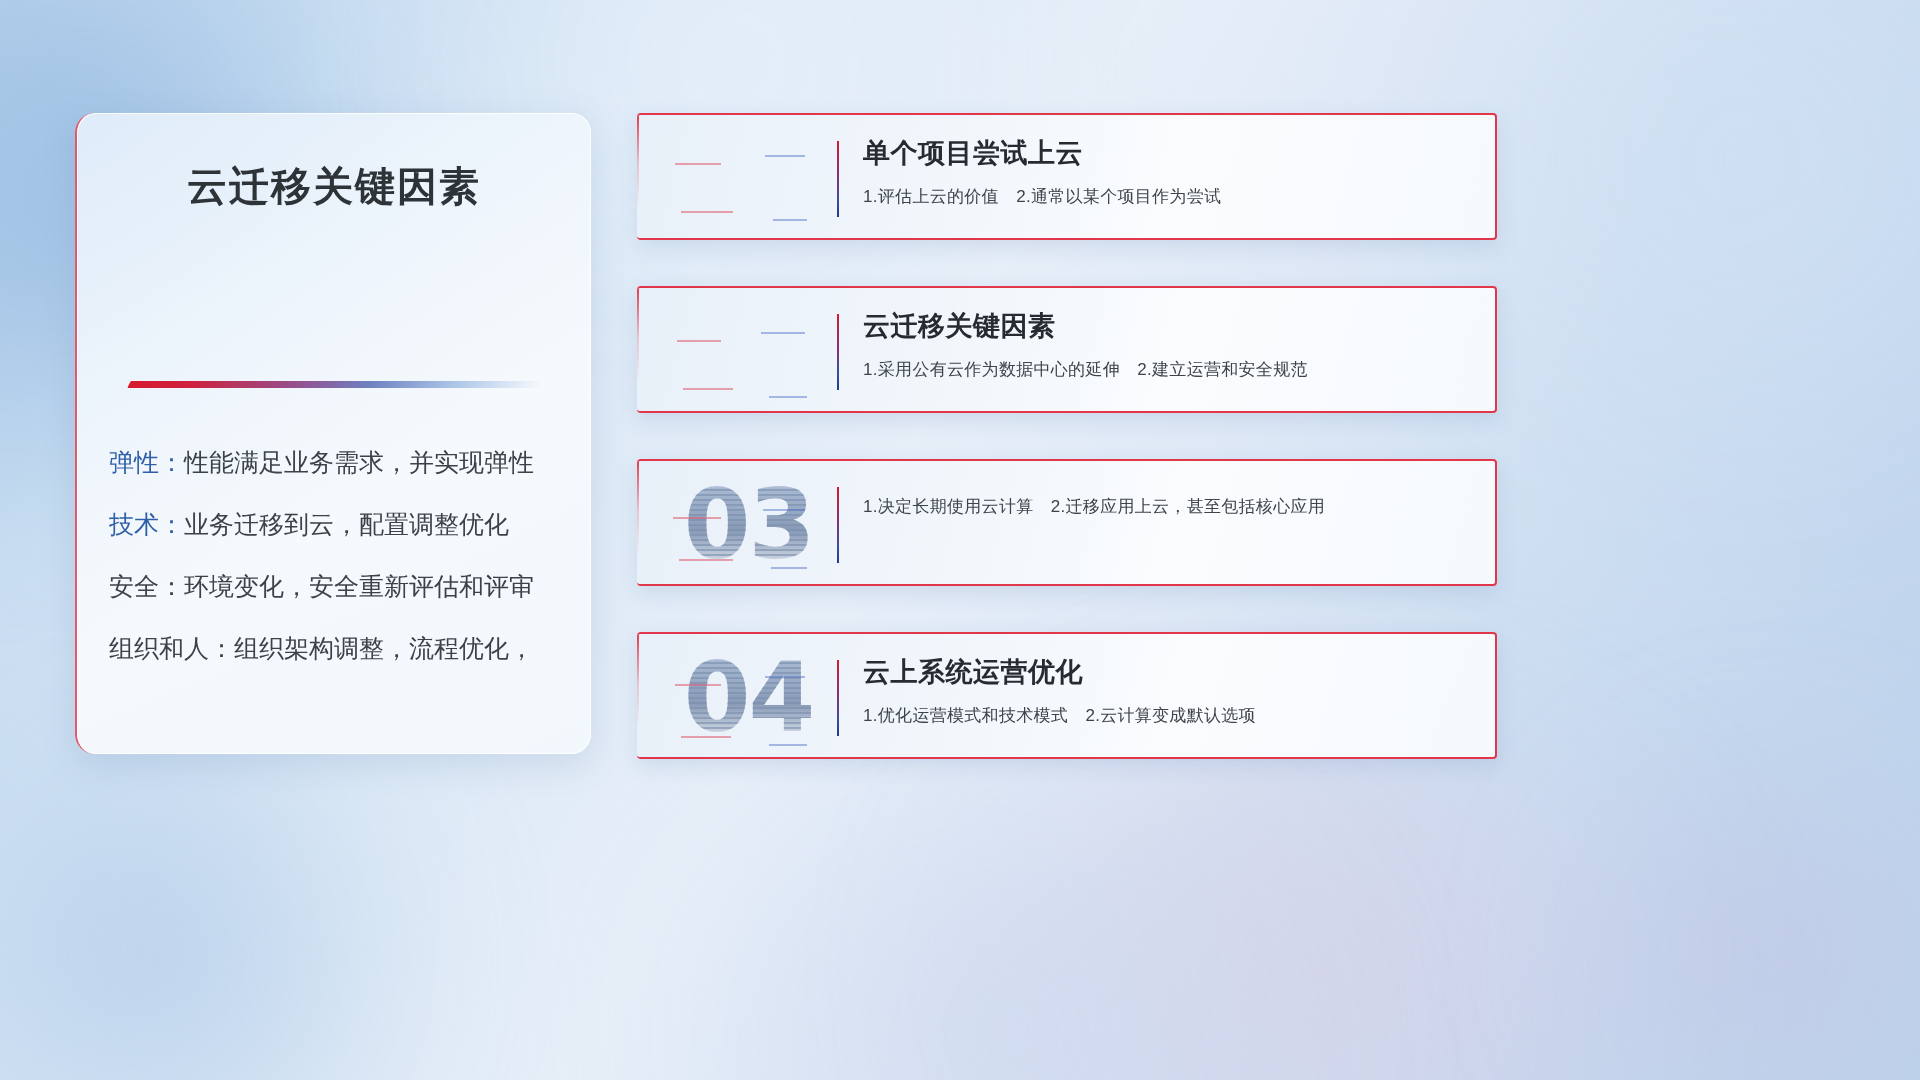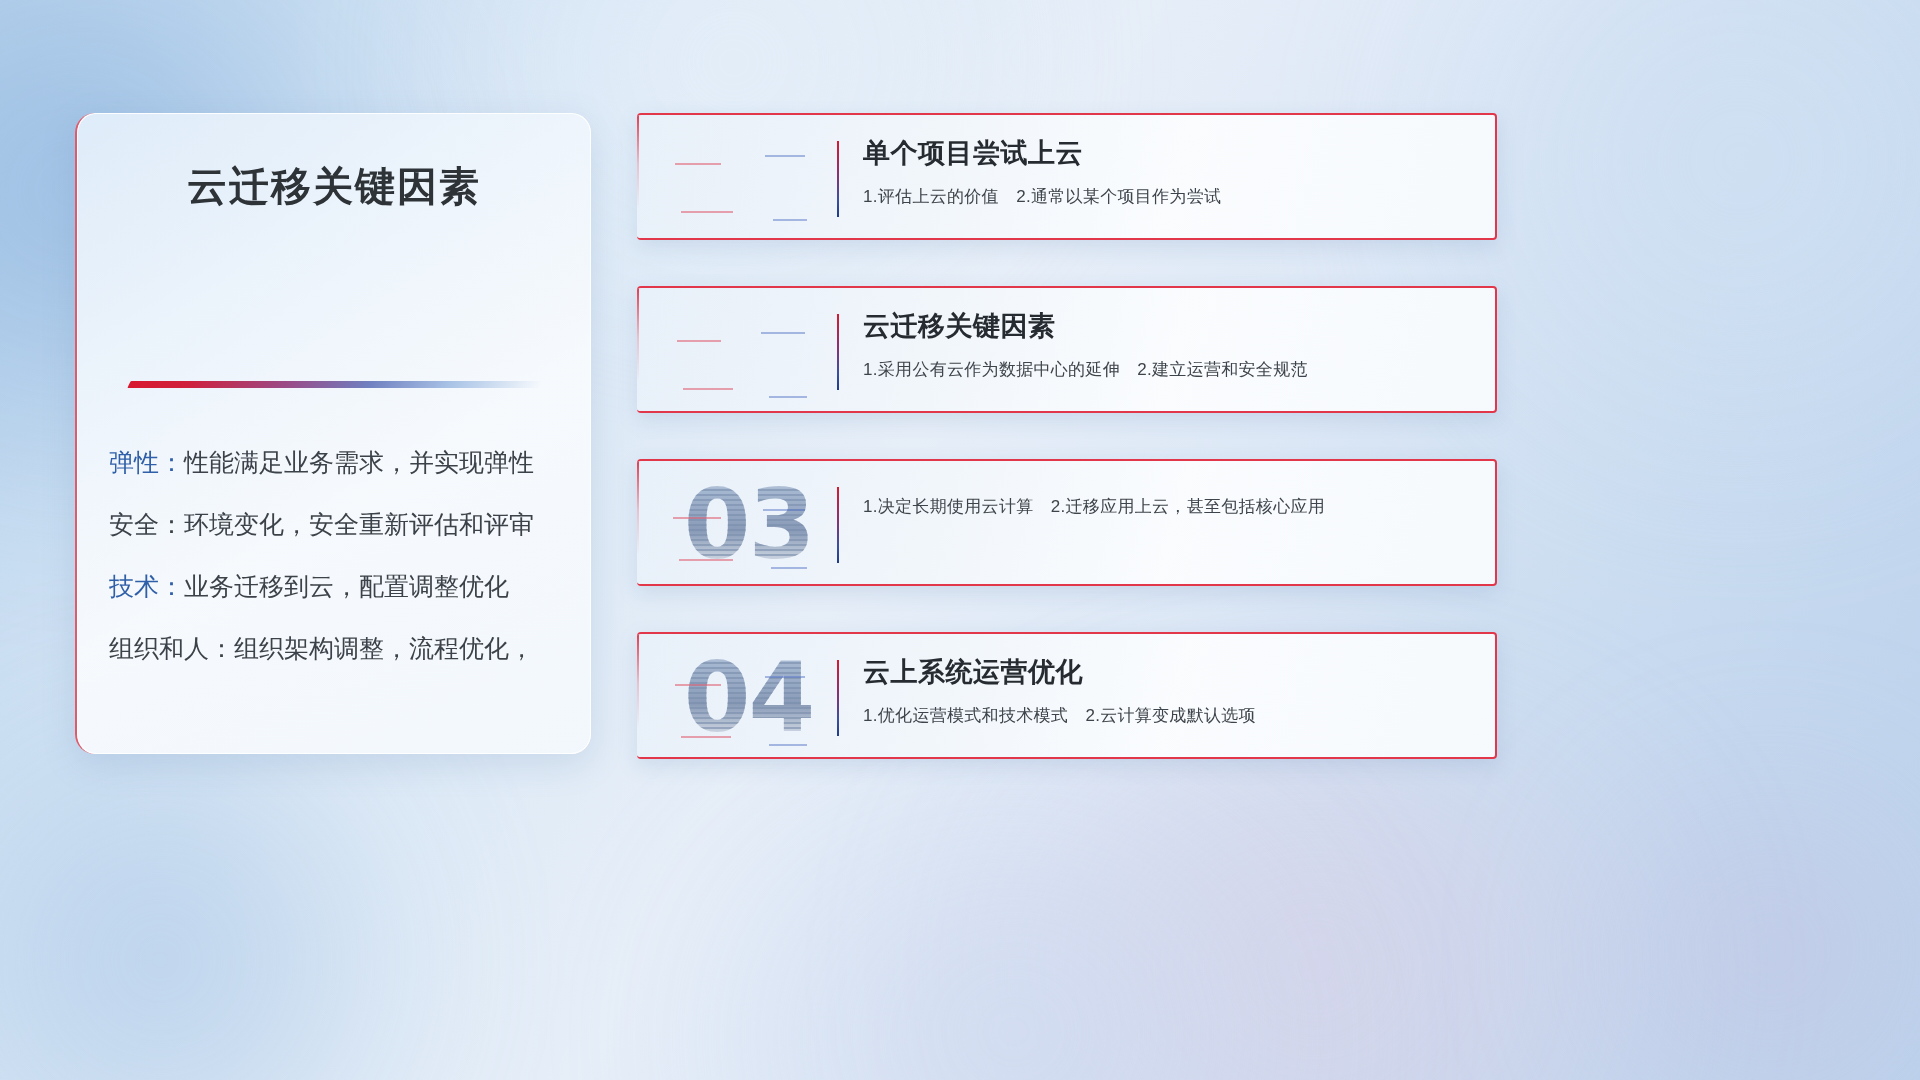--- a/index.html
+++ b/index.html
@@ -158,24 +158,24 @@
   <div class="left-panel">
     <div class="panel-title">云迁移关键因素</div>
     <div class="title-rule-wrap">
       <div class="title-rule"></div>
     </div>
     <div class="bullets">
       <div class="bullet">
         <span class="lab">弹性：</span><span>性能满足业务需求，并实现弹性</span>
       </div>
       <div class="bullet">
+        <span class="lab">技术：</span><span>业务迁移到云，配置调整优化</span>
+      </div>
+      <div class="bullet">
         <span class="lab dark">安全：</span><span>环境变化，安全重新评估和评审</span>
-      </div>
-      <div class="bullet">
-        <span class="lab">技术：</span><span>业务迁移到云，配置调整优化</span>
       </div>
       <div class="bullet">
         <span class="lab dark">组织和人：</span><span>组织架构调整，流程优化，</span>
       </div>
       <div class="bullet">
         <span class="lab dark"></span>
       </div>
     </div>
   </div>
 

